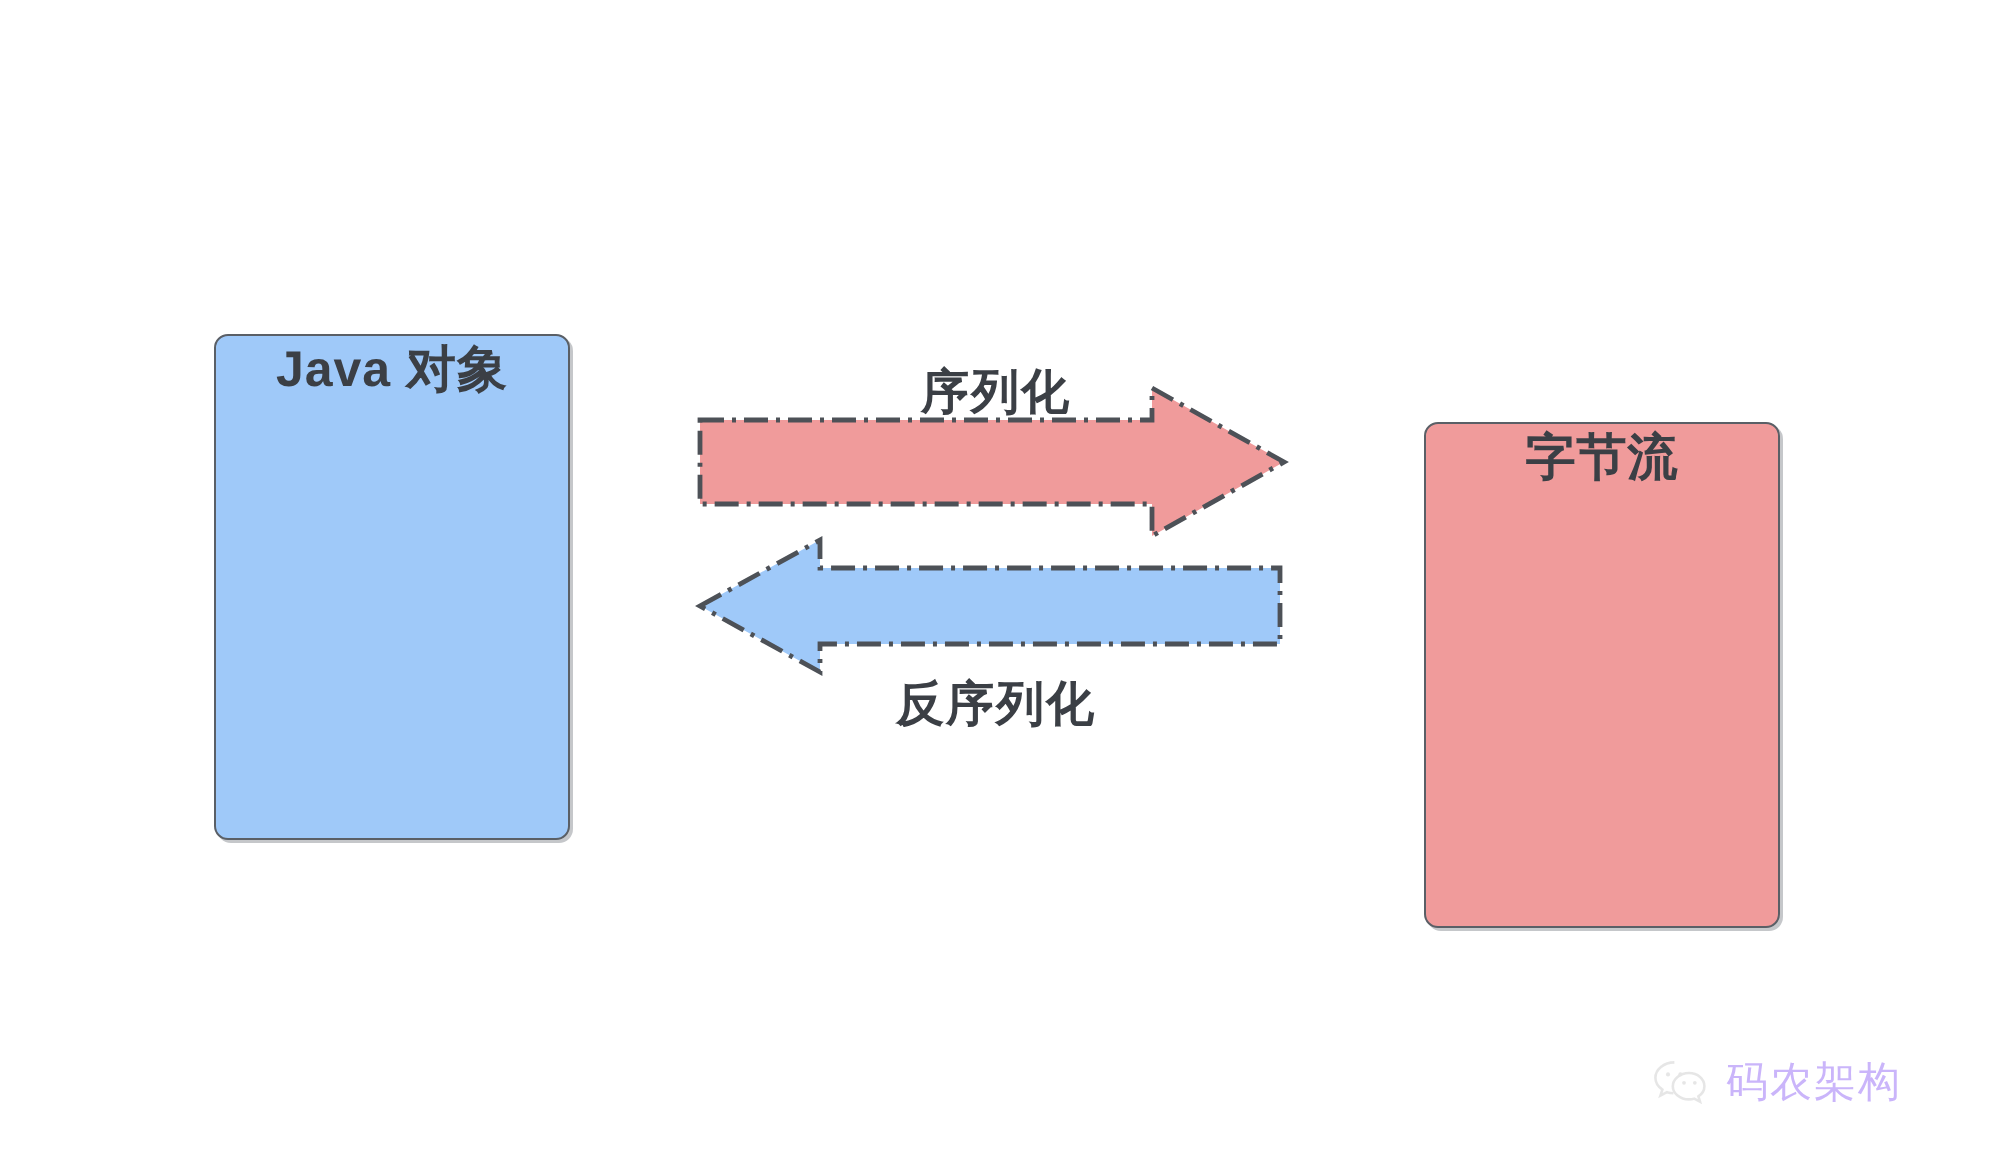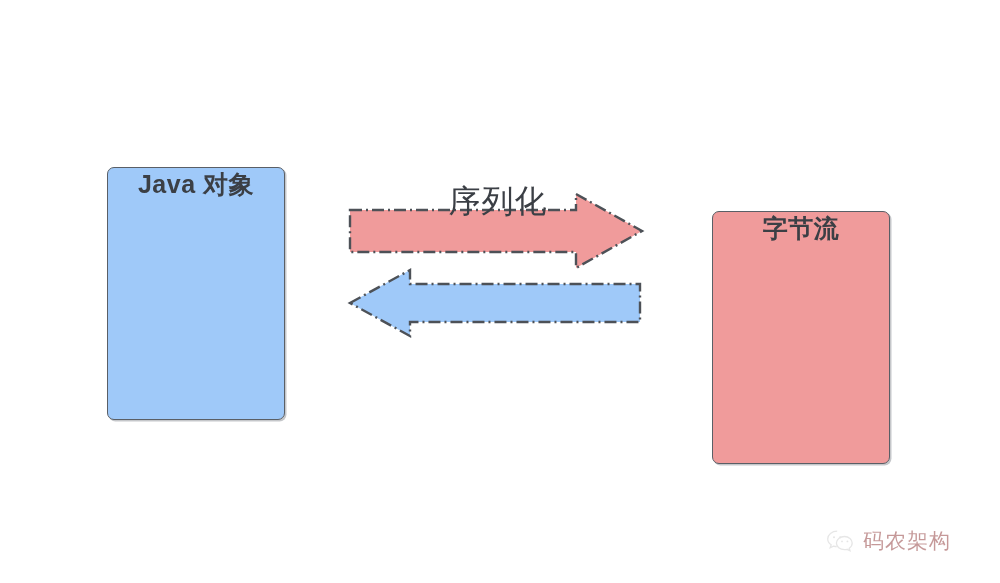--- a/index.html
+++ b/index.html
@@ -68,22 +68,22 @@
   #arrow-deserialize-wrap {
     left: 348px;
     top: 268px;
     width: 296px;
     height: 70px;
   }
 
   
   .arrow-label {
     position: absolute;
-    font-size: 32px;
-    font-weight: 400;
+    font-size: 24px;
+    font-weight: 700;
     color: #3b3f45;
     white-space: nowrap;
     letter-spacing: 1px;
     text-align: center;
   }
   #label-serialize {
     left: 398px;
     top: 180px;
     width: 200px;
   }
@@ -98,21 +98,21 @@
     position: absolute;
     left: 826px;
     top: 527px;
     display: flex;
     align-items: center;
     gap: 7px;
     opacity: 0.45;
   }
   #watermark-text {
     font-size: 21px;
-    color: #7f1d1d;
+    color: #8b5cf6;
     letter-spacing: 1px;
     font-weight: 500;
   }
   .wm-icon {
     display: block;
   }
 </style>
 </head>
 <body>
 
@@ -129,20 +129,21 @@
   <svg class="arrow-svg" id="arrow-serialize-wrap" viewBox="0 0 296 78" width="296" height="78">
     <polygon points="2,18 228,18 228,2 294,39 228,76 228,60 2,60" fill="#f09b9b" stroke="#4d5157" stroke-width="2.4" stroke-dasharray="12,4,2,4" stroke-linejoin="miter"></polygon>
   </svg>
 
   <svg class="arrow-svg" id="arrow-deserialize-wrap" viewBox="0 0 296 70" width="296" height="70">
     <polygon points="2,35 62,2 62,16 292,16 292,54 62,54 62,68" fill="#9fc9f9" stroke="#4d5157" stroke-width="2.4" stroke-dasharray="12,4,2,4" stroke-linejoin="miter"></polygon>
   </svg>
 
   <div class="arrow-label" id="label-serialize">序列化</div>
 
+  <div class="arrow-label" id="label-deserialize">反序列化</div>
 
   <div id="watermark">
     <svg class="wm-icon" width="30" height="25" viewBox="0 0 30 25">
       <g fill="none" stroke="#c9c9c9" stroke-width="1.3">
         <path d="M11.2 2.2C5.9 2.2 1.7 5.7 1.7 9.9c0 2.4 1.4 4.5 3.5 5.9l-1 3 3.3-1.7c1 .3 2.1.5 3.2.5"></path>
         <path d="M18.5 7.5c-4.5 0-8.1 3-8.1 6.6s3.6 6.6 8.1 6.6c0.9 0 1.8-.1 2.6-.4l2.9 1.5-.8-2.6c1.8-1.2 3-3 3-5.1 0-3.6-3.3-6.6-7.7-6.6z"></path>
       </g>
       <circle cx="8" cy="8.2" r="1.05" fill="#c9c9c9"></circle>
       <circle cx="14.2" cy="8.2" r="1.05" fill="#c9c9c9"></circle>
       <circle cx="16" cy="12.4" r="0.95" fill="#c9c9c9"></circle>

